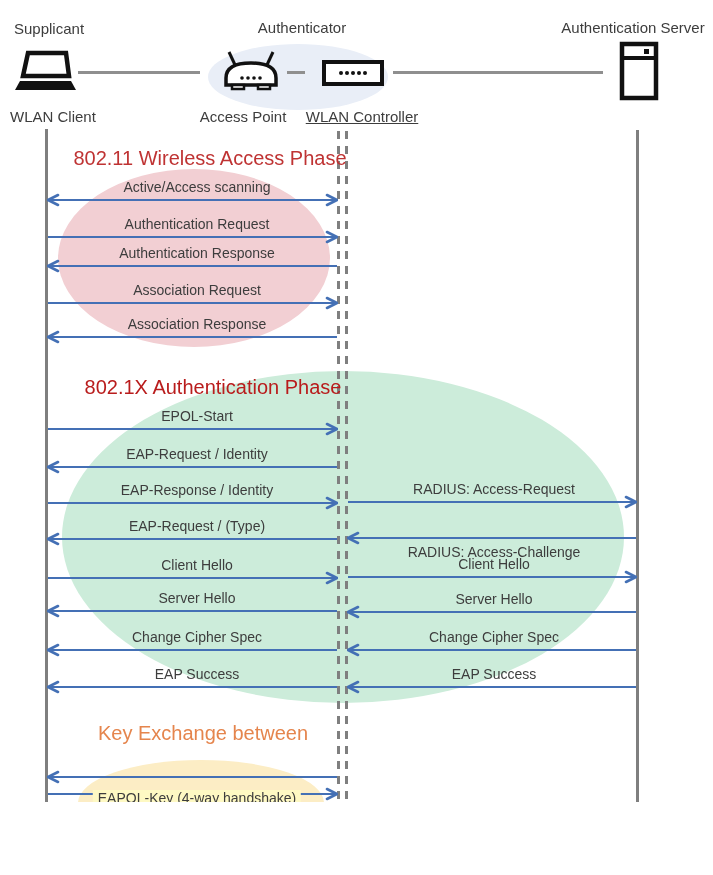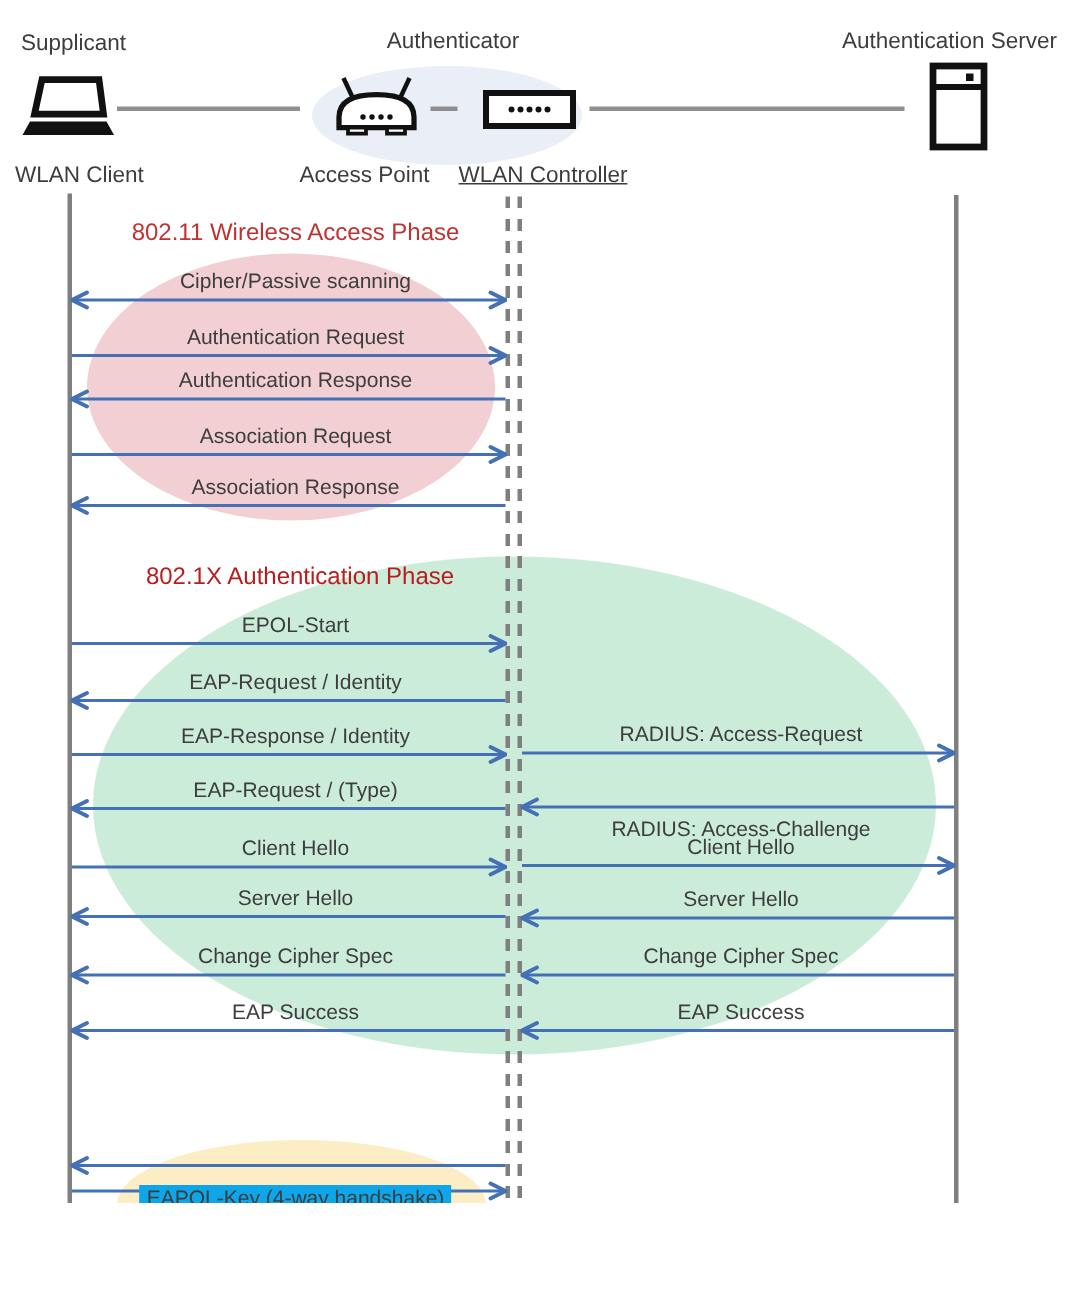--- a/index.html
+++ b/index.html
@@ -10,21 +10,21 @@
   .ellipse{position:absolute;border-radius:50%;z-index:1;}
   .lifeline{position:absolute;width:3px;background:#7f7f7f;z-index:2;}
   .dashline{
     position:absolute;width:3px;z-index:2;
     background:repeating-linear-gradient(#7f7f7f 0,#7f7f7f 8px,transparent 8px,transparent 15px);
   }
   .connector{position:absolute;height:3px;background:#8f8f8f;z-index:2;}
   .hdr{position:absolute;font-size:15px;white-space:nowrap;z-index:5;}
   .ctr{transform:translateX(-50%);}
   .devlabel{position:absolute;font-size:15px;white-space:nowrap;z-index:5;}
-  .phase-title{position:absolute;font-size:16px;white-space:nowrap;z-index:4;transform:translateX(-50%);}
+  .phase-title{position:absolute;font-size:20px;white-space:nowrap;z-index:4;transform:translateX(-50%);margin-left:13px;}
   .msg-label{
     position:absolute;font-size:14px;white-space:nowrap;z-index:4;
     transform:translateX(-50%);line-height:16px;
   }
   .msg-svg{position:absolute;z-index:3;}
   .icon{position:absolute;z-index:2;}
 </style>
 </head>
 <body>
 
@@ -80,28 +80,29 @@
   <div class="devlabel ctr" style="left:243px;top:108px;">Access Point</div>
   <div class="devlabel ctr" style="left:362px;top:108px;text-decoration:underline;">WLAN Controller</div>
 
   <div class="lifeline" style="left:45px;top:129px;height:733px;"></div>
   <div class="dashline" style="left:337px;top:131px;height:728px;"></div>
   <div class="dashline" style="left:345px;top:131px;height:728px;"></div>
   <div class="lifeline" style="left:636px;top:130px;height:732px;"></div>
 
   <div class="phase-title" id="title-0" style="left: 197px; top: 147px; color: rgb(191, 51, 51);">802.11 Wireless Access Phase</div>
   <div class="phase-title" id="title-1" style="left: 200px; top: 376px; color: #b91c1c;">802.1X Authentication Phase</div>
+  <div class="phase-title" id="title-2a" style="left: 190px; top: 722px; color: rgb(229, 133, 77);">Key Exchange between</div>
 
   <div id="messages-layer">
       <svg width="291" height="16" viewBox="0 0 291 16" class="msg-svg" style="left: 47px; top: 192px;">
         <line x1="1" y1="8" x2="290" y2="8" stroke="#4470b5" stroke-width="2"></line>
         <polyline points="280,3 290,8 280,13" fill="none" stroke="#4470b5" stroke-width="2.6" stroke-linecap="round"></polyline>
         <polyline points="11,3 1,8 11,13" fill="none" stroke="#4470b5" stroke-width="2.6" stroke-linecap="round"></polyline>
       </svg>
-      <div class="msg-label" style="left: 197px; top: 179px;">Cipher/Passive scanning</div>
+      <div class="msg-label" style="left: 197px; top: 179px;">Active/Access scanning</div>
       <svg width="291" height="16" viewBox="0 0 291 16" class="msg-svg" style="left: 47px; top: 229px;">
         <line x1="1" y1="8" x2="290" y2="8" stroke="#4470b5" stroke-width="2"></line>
         <polyline points="280,3 290,8 280,13" fill="none" stroke="#4470b5" stroke-width="2.6" stroke-linecap="round"></polyline>
       </svg>
       <div class="msg-label" style="left: 197px; top: 216px;">Authentication Request</div>
       <svg width="291" height="16" viewBox="0 0 291 16" class="msg-svg" style="left: 47px; top: 258px;">
         <line x1="1" y1="8" x2="290" y2="8" stroke="#4470b5" stroke-width="2"></line>
         <polyline points="11,3 1,8 11,13" fill="none" stroke="#4470b5" stroke-width="2.6" stroke-linecap="round"></polyline>
       </svg>
       <div class="msg-label" style="left: 197px; top: 245px;">Authentication Response</div>
@@ -190,20 +191,20 @@
         <polyline points="11,3 1,8 11,13" fill="none" stroke="#4470b5" stroke-width="2.6" stroke-linecap="round"></polyline>
       </svg>
       <svg width="291" height="16" viewBox="0 0 291 16" class="msg-svg" style="left: 47px; top: 786px;">
         <line x1="1" y1="8" x2="290" y2="8" stroke="#4470b5" stroke-width="2"></line>
         <polyline points="280,3 290,8 280,13" fill="none" stroke="#4470b5" stroke-width="2.6" stroke-linecap="round"></polyline>
       </svg>
       <svg width="291" height="16" viewBox="0 0 291 16" class="msg-svg" style="left: 47px; top: 803px;">
         <line x1="1" y1="8" x2="290" y2="8" stroke="#4470b5" stroke-width="2"></line>
         <polyline points="11,3 1,8 11,13" fill="none" stroke="#4470b5" stroke-width="2.6" stroke-linecap="round"></polyline>
       </svg>
-      <div class="msg-label" style="left: 197px; top: 790px; background: #0ea5e9; padding: 0px 5px;">EAPOL-Key (4-way handshake)</div>
+      <div class="msg-label" style="left: 197px; top: 790px; background: #fef9c3; padding: 0px 5px;">EAPOL-Key (4-way handshake)</div>
       <svg width="291" height="16" viewBox="0 0 291 16" class="msg-svg" style="left: 47px; top: 822px;">
         <line x1="1" y1="8" x2="290" y2="8" stroke="#4470b5" stroke-width="2"></line>
         <polyline points="280,3 290,8 280,13" fill="none" stroke="#4470b5" stroke-width="2.6" stroke-linecap="round"></polyline>
       </svg>
     </div>
 
 </div>
 
 </body></html>

